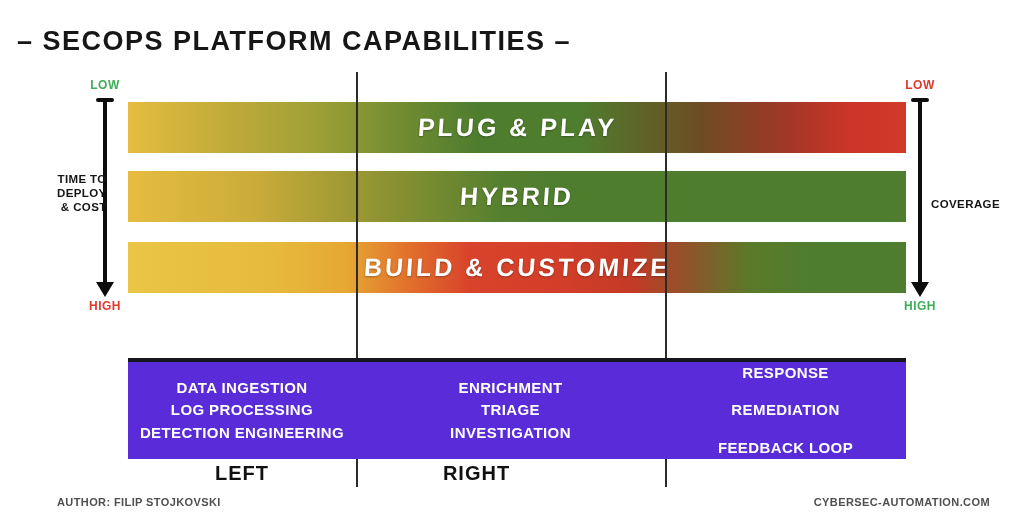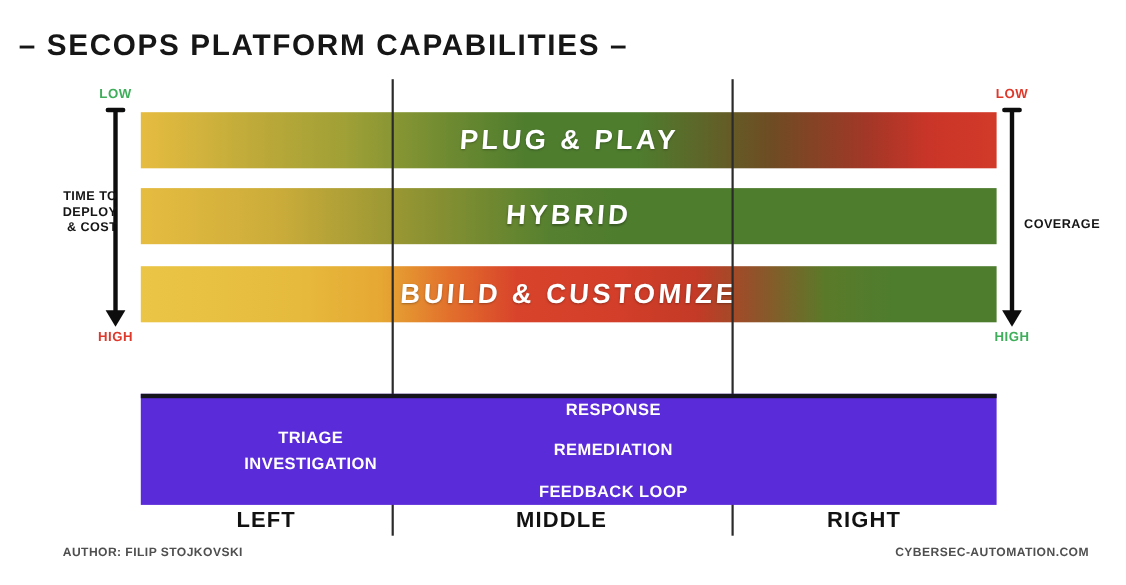--- a/index.html
+++ b/index.html
@@ -190,33 +190,38 @@
     <span class="bar-label">HYBRID</span>
   </div>
   <div class="bar bar3" style="background: linear-gradient(90deg, rgb(234, 197, 70) 0%, rgb(230, 187, 61) 18%, rgb(230, 168, 51) 28%, rgb(226, 112, 44) 36%, rgb(216, 67, 43) 44%, rgb(210, 62, 41) 56%, rgb(195, 58, 38) 65%, rgb(143, 84, 42) 72%, rgb(90, 122, 41) 80%, rgb(78, 125, 46) 88%, rgb(78, 125, 46) 100%);">
     <span class="bar-label">BUILD &amp; CUSTOMIZE</span>
   </div>
 
   <div class="vline vline-left"></div>
   <div class="vline vline-right"></div>
 
   <div class="capabilities-panel">
+    <div class="capability-column col-1">
+      <div>DATA INGESTION</div>
+      <div>LOG PROCESSING</div>
+      <div>DETECTION ENGINEERING</div>
+    </div>
     <div class="capability-column col-2">
+      <div>ENRICHMENT</div>
       <div>TRIAGE</div>
       <div>INVESTIGATION</div>
     </div>
     <div class="capability-column col-3">
       <div>RESPONSE</div>
       <div>REMEDIATION</div>
       <div>FEEDBACK LOOP</div>
     </div>
   </div>
 
   <div class="position-row">
     <div class="position-label col-1">LEFT</div>
-    <div class="position-label col-2">MIDDLE</div>
     <div class="position-label col-3">RIGHT</div>
   </div>
 
   <div class="footer-credit" id="author-credit">AUTHOR: FILIP STOJKOVSKI</div>
   <div class="footer-credit" id="website-credit">CYBERSEC-AUTOMATION.COM</div>
 
 </div>
 
 </body></html>

